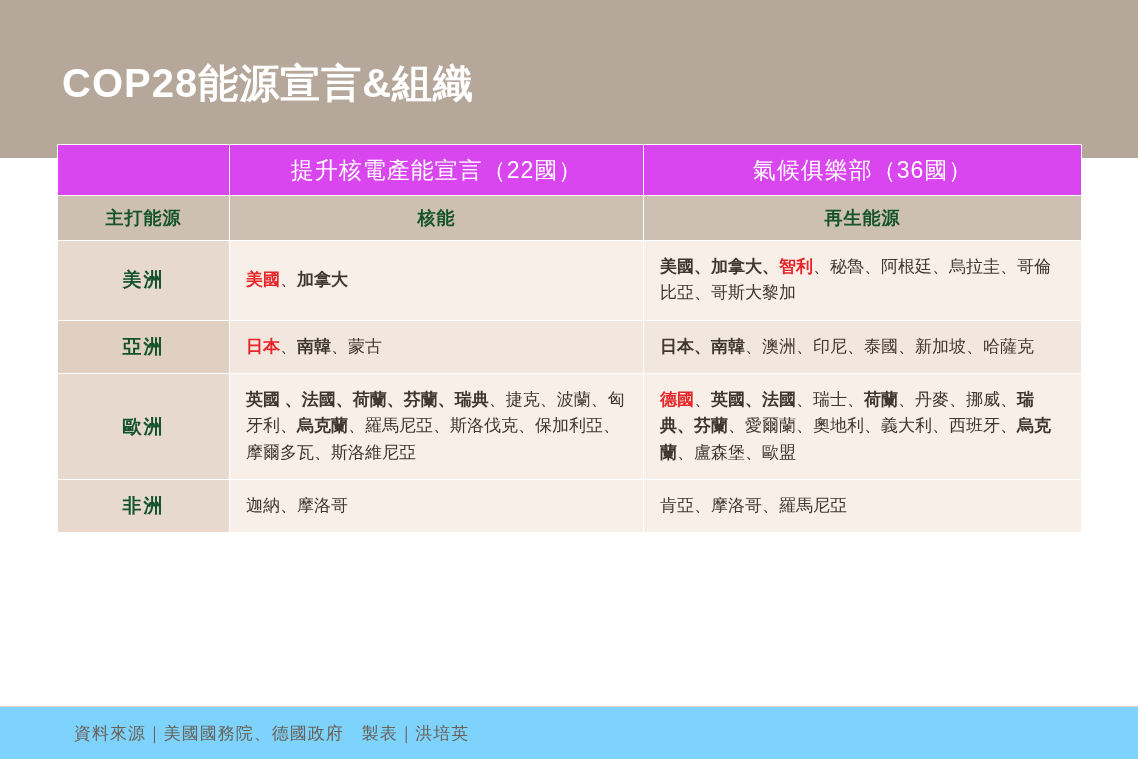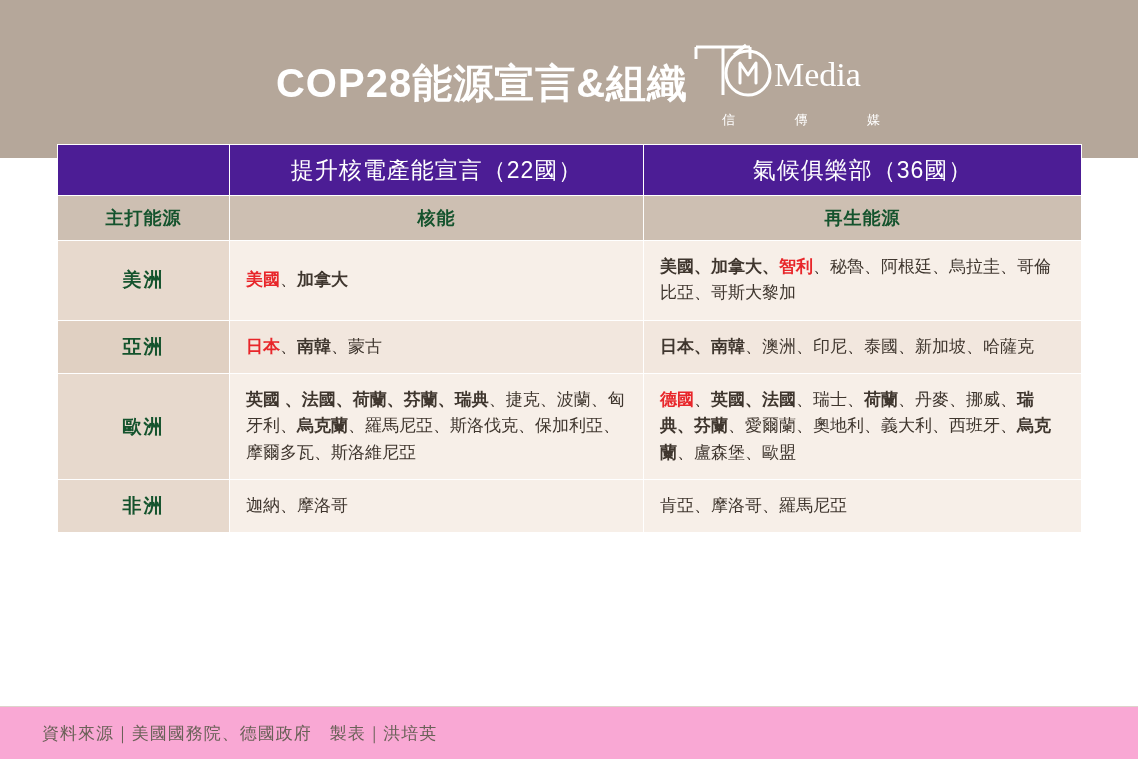--- a/index.html
+++ b/index.html
@@ -20,21 +20,21 @@
     background: #ffffff;
     box-sizing: border-box;
   }
   
   .header {
     position: relative;
     height: 158px;
     background: #b5a79a;
     display: flex;
     align-items: center;
-    justify-content: center;
+    justify-content: space-between;
     padding: 8px 36px 0 62px;
     box-sizing: border-box;
   }
   .header-title {
     font-size: 40px;
     font-weight: bold;
     color: #ffffff;
     letter-spacing: 1px;
     line-height: 1.1;
     white-space: nowrap;
@@ -74,21 +74,21 @@
     border-collapse: collapse;
     width: 1024px;
     table-layout: fixed;
   }
   table.data td, table.data th {
     border: 1px solid #ffffff;
     padding: 0;
     vertical-align: middle;
   }
   .top-head td {
-    background: #4c1d95;
+    background: #d946ef;
     color: #ffffff;
     font-size: 23px;
     text-align: center;
     height: 50px;
     letter-spacing: 1px;
     font-weight: normal;
   }
   .sub-head td {
     background: #cdbfb2;
     color: #14532d;
@@ -126,24 +126,24 @@
   col.c1 { width: 172px; }
   col.c2 { width: 414px; }
   col.c3 { width: 438px; }
   
   .footer {
     position: absolute;
     left: 0;
     bottom: 0;
     width: 1138px;
     height: 52px;
-    background: #f9a8d4;
+    background: #7dd3fc;
     display: flex;
     align-items: center;
-    padding-left: 42px;
+    padding-left: 74px;
     box-sizing: border-box;
   }
   .footer-text {
     font-size: 17px;
     color: #6a6158;
     letter-spacing: 1px;
   }
   .footer-divider {
     position: absolute;
     left: 0;
@@ -153,37 +153,20 @@
     background: #ddd3cb;
   }
 </style>
 </head>
 <body>
 
 <div class="page">
 
   <div class="header">
     <div class="header-title">COP28能源宣言&amp;組織</div>
-    <div class="logo">
-      <svg class="logo-mark" viewBox="0 0 200 62">
-
-        <path d="M8 8 H62 M35 8 V56" stroke="#ffffff" stroke-width="3" fill="none"></path>
-        <path d="M8 8 L8 20" stroke="#ffffff" stroke-width="3" fill="none"></path>
-        <path d="M62 8 L62 20" stroke="#ffffff" stroke-width="3" fill="none"></path>
-        <circle cx="60" cy="34" r="22" stroke="#ffffff" stroke-width="3" fill="none"></circle>
-        <path d="M52 44 V24 L60 36 L68 24 V44" stroke="#ffffff" stroke-width="3" fill="none" stroke-linejoin="round" stroke-linecap="round"></path>
-        <path d="M46 16 L58 6" stroke="#ffffff" stroke-width="3" fill="none"></path>
-        <text x="86" y="47" font-family="Liberation Serif, serif" font-size="34" fill="#ffffff">Media</text>
-      </svg>
-      <div class="logo-sub">
-        <span>信</span>
-        <span>傳</span>
-        <span>媒</span>
-      </div>
-    </div>
   </div>
 
   <div class="table-wrap">
     <table class="data">
       <colgroup>
         <col class="c1">
           <col class="c2">
           <col class="c3">
       </colgroup>
       <tbody>

